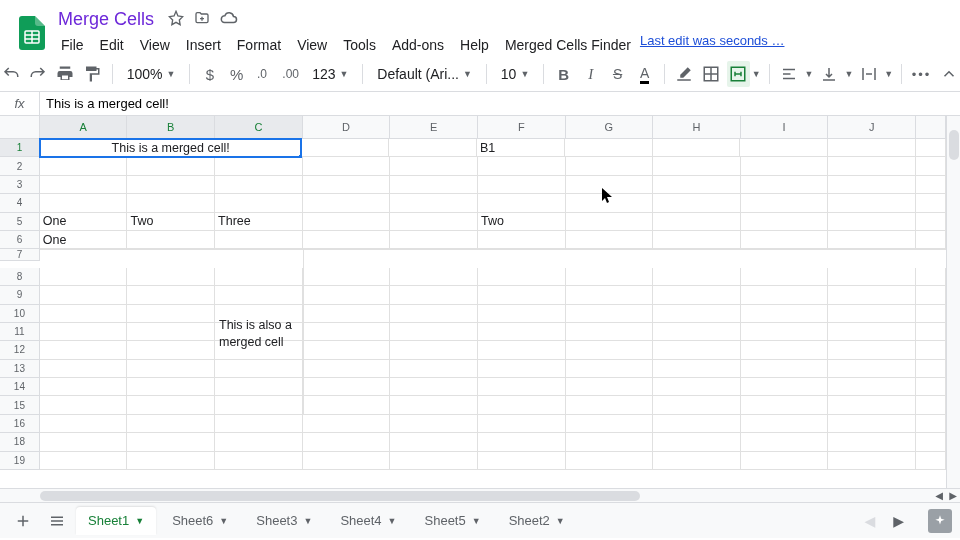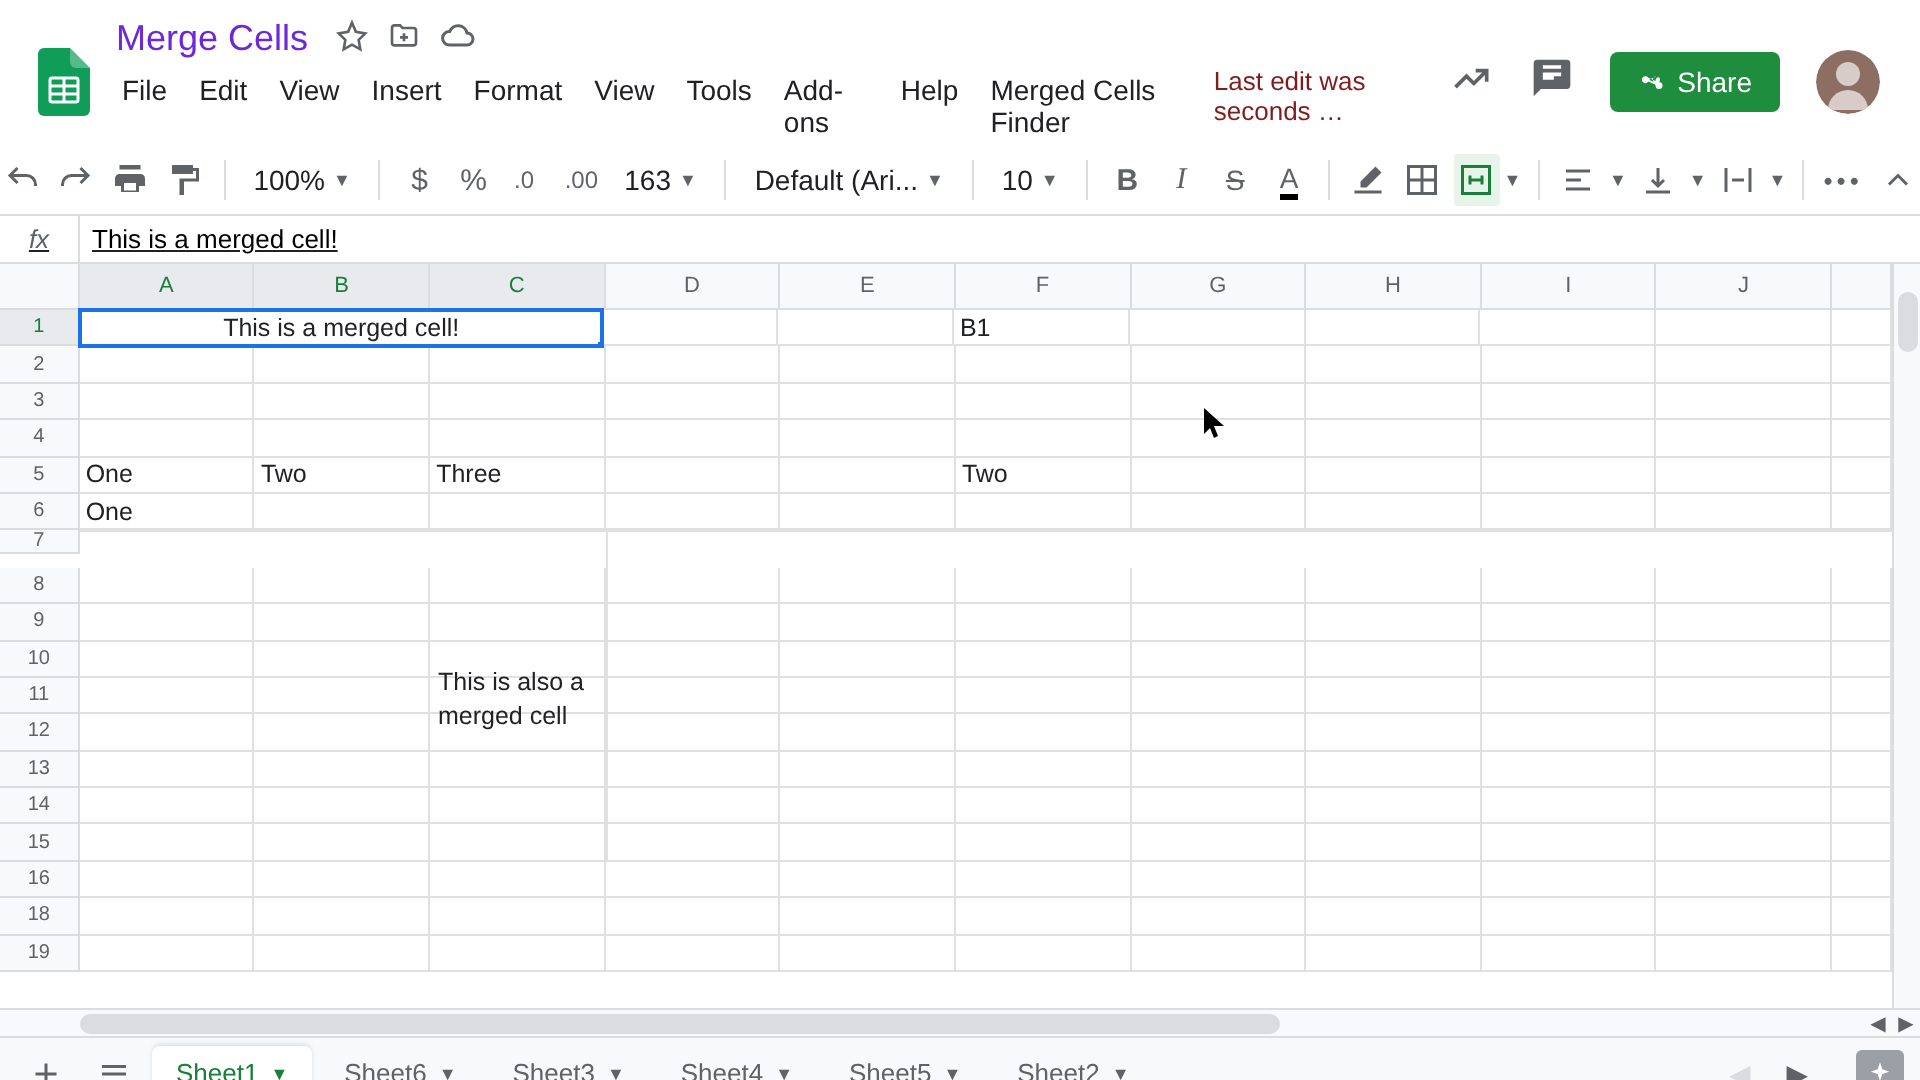--- a/index.html
+++ b/index.html
@@ -5,34 +5,34 @@
 * { box-sizing: border-box; margin: 0; padding: 0; font-family: Arial, sans-serif; }
 body { width: 960px; height: 540px; overflow: hidden; background: #fff; font-size: 13px; color: #202124; }
 .header { display: flex; align-items: center; padding: 8px 12px 0 12px; }
 .logo { width: 40px; height: 40px; display:flex; align-items:center; justify-content:center; }
 .title-area { flex: 1; margin-left: 2px; }
 .title-row { display:flex; align-items:center; gap:10px; }
 .doc-title { font-size: 18px; color:#6d28d9; padding:1px 4px; }
 .title-icon { color:#5f6368; cursor:pointer; }
 .menu-row { display:flex; align-items:flex-start; gap:2px; margin-top:2px; }
 .menu-item { padding:4px 7px; font-size:14px; color:#202124; cursor:pointer; border-radius:4px; }
-.last-edit { color:#7f1d1d; margin-left:0; font-size:13px; cursor:pointer; }
+.last-edit { color:#1d4ed8; text-decoration:underline; margin-left:0; font-size:13px; cursor:pointer; }
 .header-right { display:flex; align-items:center; gap:18px; padding-right:8px; }
 .hdr-icon { color:#5f6368; cursor:pointer; }
 .share-btn { background:#1e8e3e; color:#fff; padding:7px 14px; border-radius:4px; font-size:14px; font-weight:500; display:flex; align-items:center; gap:6px; cursor:pointer; }
 .avatar { width:32px; height:32px; border-radius:50%; overflow:hidden; cursor:pointer; }
 .toolbar { display:flex; align-items:center; padding:4px 0; border-bottom:1px solid #dadce0; gap:4px; }
 .tb-btn { width:26px; height:26px; display:flex; align-items:center; justify-content:center; color:#5f6368; cursor:pointer; border-radius:2px; }
 .tb-btn.active { background:#e6f4ea; color:#188038; }
 .tb-sep { width:1px; height:20px; background:#dadce0; margin:0 4px; }
 .tb-select { display:flex; align-items:center; gap:4px; padding:0 6px; height:26px; color:#5f6368; cursor:pointer; font-size:14px; }
 .tb-text { font-size:14px; color:#202124; }
 .caret { font-size:9px; color:#5f6368; }
 .expand { margin-left:auto; }
-.fx-bar { display:flex; align-items:flex-end; border-bottom:1px solid #dadce0; height:24px;text-decoration:underline; }
+.fx-bar { display:flex; align-items:flex-end; border-bottom:1px solid #dadce0; height:24px; }
 .fx-label { width:40px; text-align:center; color:#5f6368; font-style:italic; font-size:13px; border-right:1px solid #dadce0; height:100%; display:flex; align-items:center; justify-content:center; }
 .fx-input { flex:1; padding:0 6px; font-size:13px; height:100%; border:none; outline:none; }
 .grid-area { display:flex; height:372px; position:relative; }
 .grid-main { flex:1; overflow:hidden; position:relative; }
 .col-headers { display:flex; height:23px; background:#f8f9fa; }
 .corner { width:40px; border-right:1px solid #dadce0; border-bottom:1px solid #dadce0; background:#f8f9fa; }
 .col-h { width:88px; border-right:1px solid #dadce0; border-bottom:1px solid #dadce0; display:flex; align-items:center; justify-content:center; color:#5f6368; font-size:11px; cursor:pointer; }
 .col-h.sel { background:#e8eaed; color:#188038; }
 .rows { }
 .row { display:flex; height:18.4px; }
@@ -100,45 +100,20 @@
       <span class="menu-item">Insert</span>
       <span class="menu-item">Format</span>
       <span class="menu-item">View</span>
       <span class="menu-item">Tools</span>
       <span class="menu-item">Add-ons</span>
       <span class="menu-item">Help</span>
       <span class="menu-item">Merged Cells Finder</span>
       <span class="last-edit">Last edit was seconds …</span>
     </div>
   </div>
-  <div class="header-right">
-    <span class="hdr-icon">
-      <svg width="22" height="22" viewBox="0 0 24 24" fill="none" stroke="currentColor" stroke-width="2">
-          <path d="M3 17l6-6 4 4 7-7M14 8h6v6"></path>
-        </svg>
-    </span>
-    <span class="hdr-icon">
-      <svg width="22" height="22" viewBox="0 0 24 24" fill="currentColor">
-          <path d="M20 2H4a2 2 0 00-2 2v18l4-4h14a2 2 0 002-2V4a2 2 0 00-2-2zM7 9h10v2H7zm6 4H7v-2h6zm4-6H7V5h10z"></path>
-        </svg>
-    </span>
-    <div class="share-btn">
-      <svg width="14" height="14" viewBox="0 0 24 24" fill="currentColor">
-          <path d="M18 8a3 3 0 00-3 3v.1L8.9 8.4a3 3 0 100 3.2l6.1 2.7V15a3 3 0 103-3 3 3 0 00-2.1.9l-6.1-2.7v-.4l6.1-2.7A3 3 0 1018 8z"></path>
-        </svg>
-      <span>Share</span>
-    </div>
-    <div class="avatar">
-      <svg width="32" height="32" viewBox="0 0 32 32">
-          <circle cx="16" cy="16" r="16" fill="#8d6e63"></circle>
-          <circle cx="16" cy="12" r="6" fill="#d7ccc8"></circle>
-          <path d="M6 30a10 10 0 0120 0z" fill="#d7ccc8"></path>
-        </svg>
-    </div>
-  </div>
 </div>
 
 <div class="toolbar">
   <div class="tb-btn">
       <svg width="18" height="18" viewBox="0 0 24 24" fill="none" stroke="currentColor" stroke-width="2">
         <path d="M9 14L4 9l5-5M4 9h11a6 6 0 016 6v1"></path>
       </svg>
     </div>
   <div class="tb-btn">
       <svg width="18" height="18" viewBox="0 0 24 24" fill="none" stroke="currentColor" stroke-width="2">
@@ -167,21 +142,21 @@
   <div class="tb-btn">
       <span style="font-size:15px">%</span>
     </div>
   <div class="tb-btn">
       <span style="font-size:12px">.0&nbsp;</span>
     </div>
   <div class="tb-btn">
       <span style="font-size:12px">.00</span>
     </div>
   <div class="tb-select">
-      <span class="tb-text">163</span>
+      <span class="tb-text">123</span>
       <span class="caret">▼</span>
     </div>
   <div class="tb-sep"></div>
   <div class="tb-select" style="width:110px">
       <span class="tb-text" style="overflow:hidden;white-space:nowrap">Default (Ari...</span>
       <span class="caret">▼</span>
     </div>
   <div class="tb-sep"></div>
   <div class="tb-select">
       <span class="tb-text">10</span>

